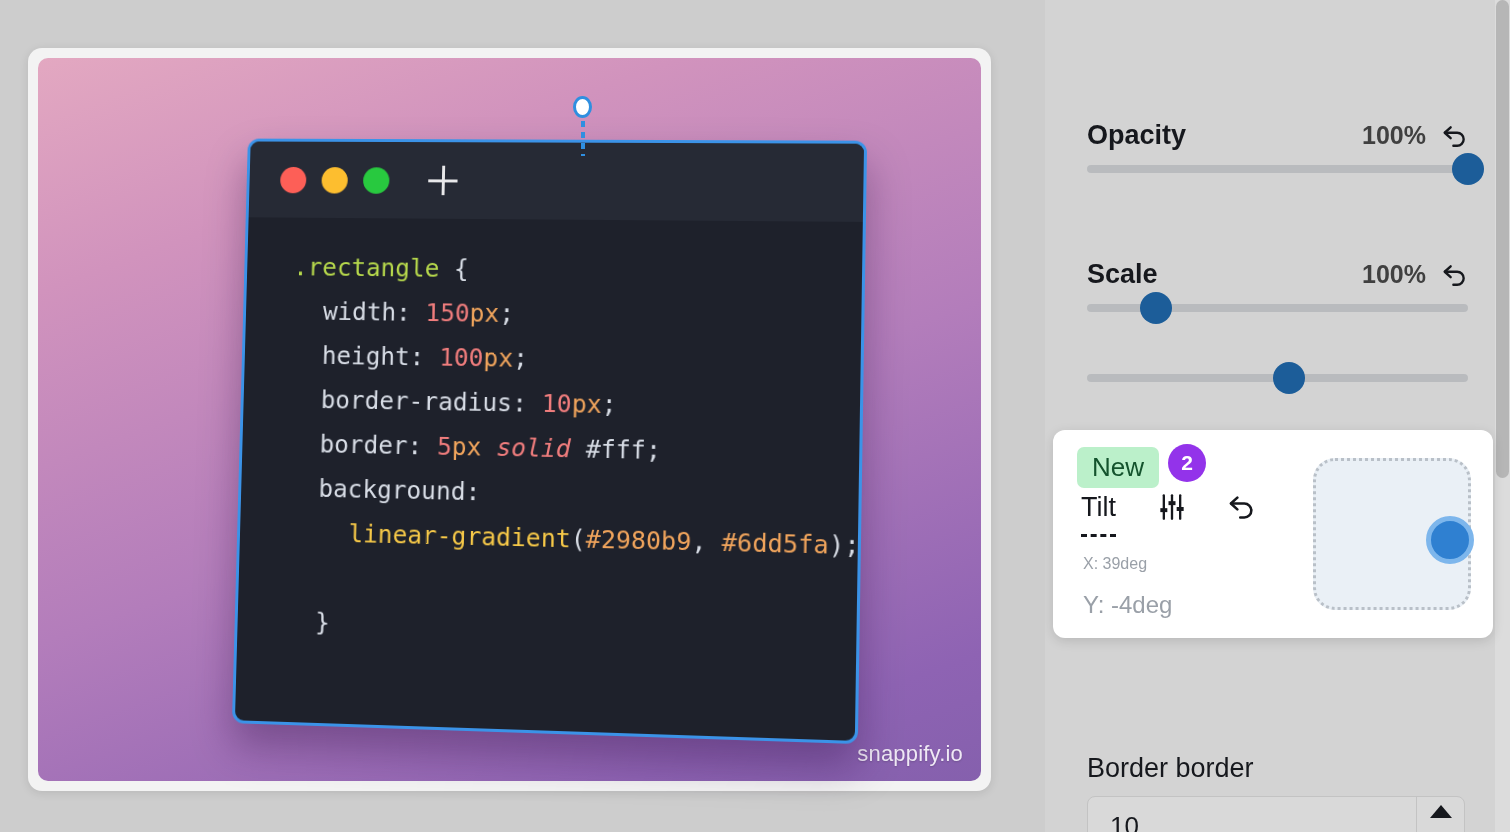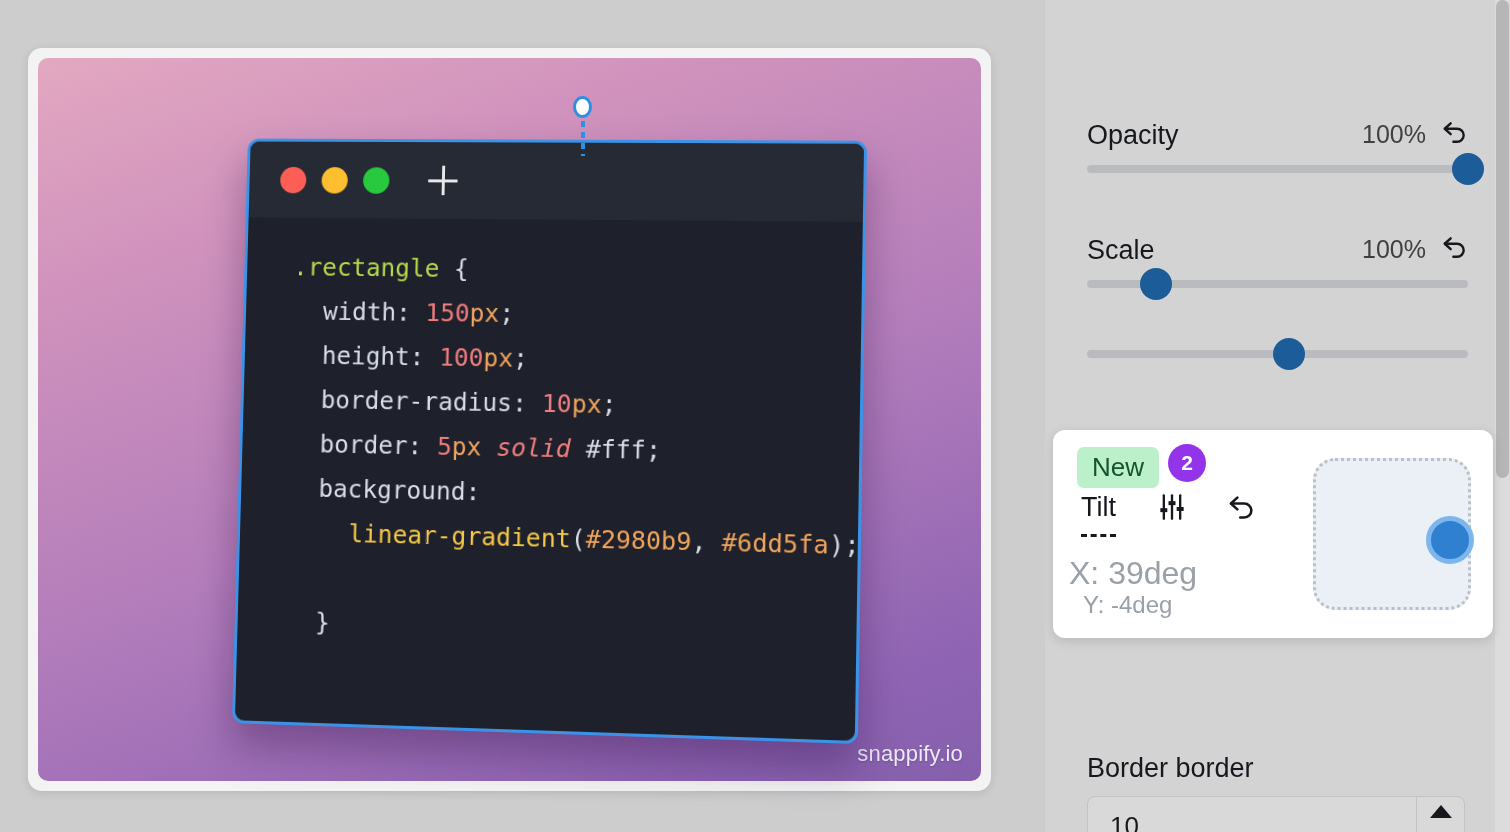--- a/index.html
+++ b/index.html
@@ -204,22 +204,23 @@
     transform: rotate(45deg);
   }
 
   
   #panel-scroll {
     position: absolute;
     left: 0; top: 112px; right: 0; bottom: 0;
   }
   .ctrl-block { padding: 0 42px; }
   .ctrl-head {
-    display: flex; align-items: flex-start;
+    display: flex; align-items: center;
     margin-bottom: 14px;
+    font-weight: bold;
   }
   .ctrl-label { font-size: 27px; color: #16181d; }
   .ctrl-value { margin-left: auto; font-size: 25px; color: #404040; margin-right: 16px; }
   .undo-icon {
     width: 26px; height: 24px; flex: none; position: relative;
   }
   .slider-track {
     position: relative;
     height: 8px;
     background: #b9bbbe;
@@ -257,21 +258,21 @@
   #tilt-label-row {
     position: absolute;
     left: 28px; top: 62px;
     display: flex; align-items: center; gap: 42px;
   }
   #tilt-label {
     font-size: 27px; color: #16181d;
     border-bottom: 3px dashed #16181d;
     padding-bottom: 11px;
   }
-  #tilt-x { position: absolute; left: 16px; top: 125px; font-size: 32px; color: #9aa0a8; }
+  #tilt-x { position: absolute; left: 30px; top: 125px; font-size: 16px; color: #9aa0a8; }
   #tilt-y { position: absolute; left: 30px; top: 161px; font-size: 24px; color: #9aa0a8; }
   #tilt-pad {
     position: absolute;
     right: 22px; top: 28px;
     width: 158px; height: 152px;
     background: #eaf0f6;
     border: 3px dotted #b9c0c8;
     border-radius: 22px;
   }
   #tilt-pad-handle {
@@ -387,21 +388,21 @@
               <path d="M8 3 L2.5 8 L8 13" fill="none" stroke="#16181d" stroke-width="2.2" stroke-linecap="round" stroke-linejoin="round"></path>
               <path d="M2.8 8 H14 a6 6 0 0 1 0 12 H10.5" fill="none" stroke="#16181d" stroke-width="2.2" stroke-linecap="round"></path>
             </svg>
           </div>
         </div>
         <div class="slider-track">
           <div class="slider-thumb" style="left:100%;"></div>
         </div>
       </div>
 
-      <div class="ctrl-block" style="margin-top:62px;">
+      <div class="ctrl-block" style="margin-top:86px;">
         <div class="ctrl-head">
           <div class="ctrl-label">Scale</div>
           <div class="ctrl-value">100%</div>
           <div class="undo-icon">
             <svg viewBox="0 0 24 22" width="26" height="24" aria-hidden="true">
               <path d="M8 3 L2.5 8 L8 13" fill="none" stroke="#16181d" stroke-width="2.2" stroke-linecap="round" stroke-linejoin="round"></path>
               <path d="M2.8 8 H14 a6 6 0 0 1 0 12 H10.5" fill="none" stroke="#16181d" stroke-width="2.2" stroke-linecap="round"></path>
             </svg>
           </div>
         </div>

